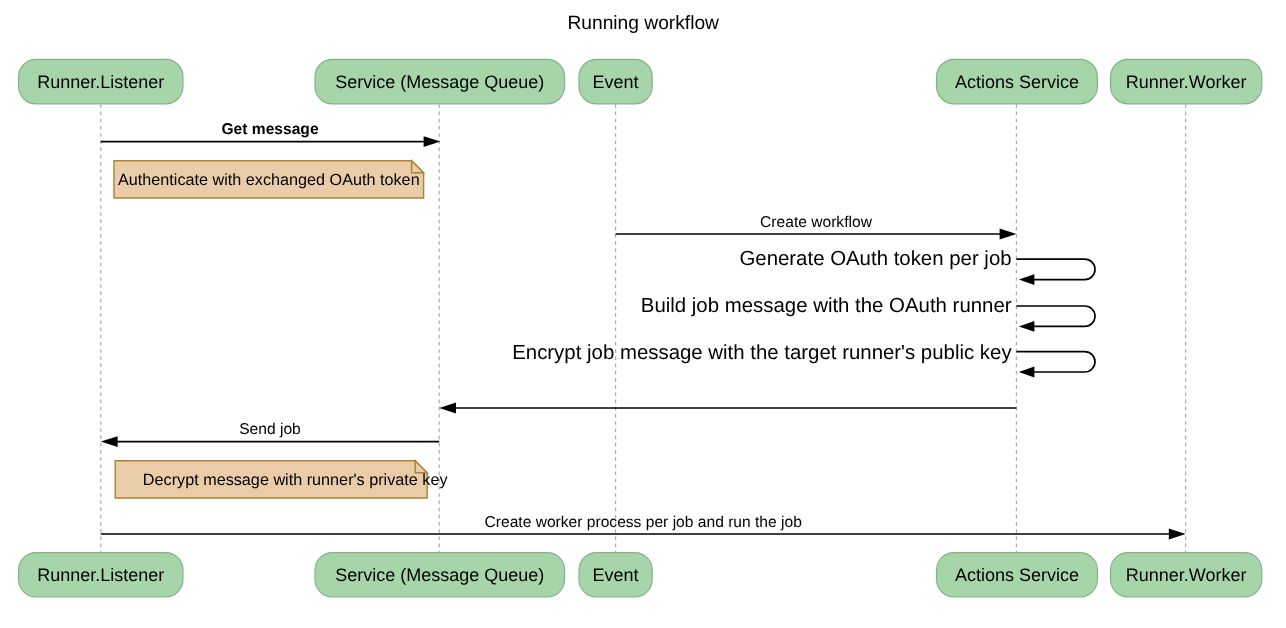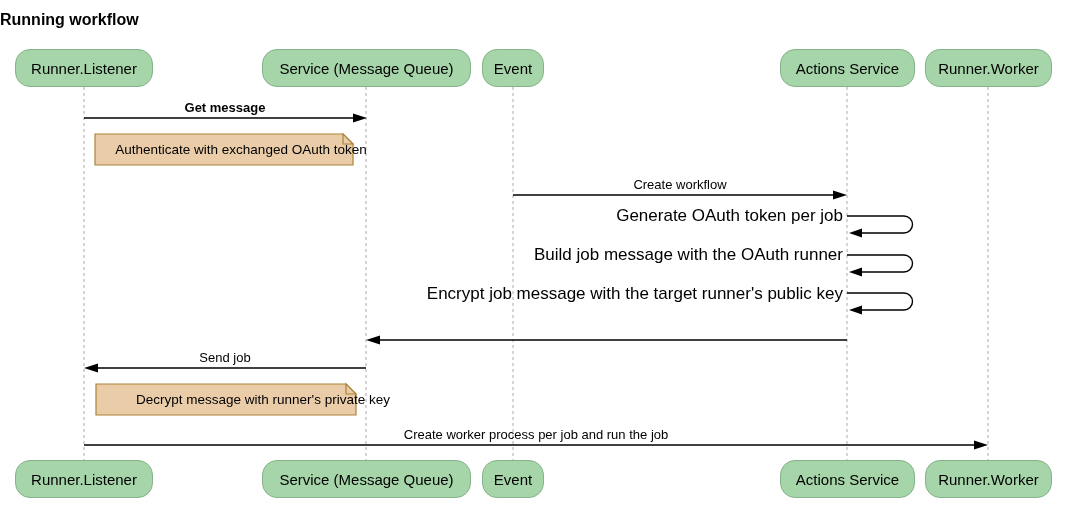--- a/index.html
+++ b/index.html
@@ -1,41 +1,41 @@
 <!DOCTYPE html>
 <html style="--background: #FFFFFF; --text: #000000; --actor-fill: #A6D5A9; --actor-border: #85B28A; --note-fill: #EACDA8; --note-border: #AA8439; --lifeline: #AAAAAA; --arrow: #000000;"><head>
 <meta charset="utf-8">
 <style>
   html,body{margin:0;padding:0;background:#fff;}
   .canvas{
     position:relative;width:1072px;height:523px;background:var(--background,#fff);
     font-family:"Liberation Sans",sans-serif;color:var(--text,#000);overflow:hidden;
   }
   .title{
-    position:absolute;top:11px;left:0;width:100%;text-align:left;
-    font-size:16px;font-weight:bold;
+    position:absolute;top:11px;left:0;width:100%;text-align:center;
+    font-size:16px;font-weight:normal;
   }
   .layer{position:absolute;top:0;left:0;}
   .actor{
     position:absolute;height:38px;box-sizing:border-box;
     background:var(--actor-fill,#A6D5A9);border:1px solid var(--actor-border,#85B28A);
     border-radius:15px;display:flex;align-items:center;justify-content:center;
     font-size:15px;white-space:nowrap;
   }
   .msg-label{
     position:absolute;width:400px;height:16px;line-height:16px;
     font-size:13px;text-align:center;white-space:nowrap;
   }
   .self-label{
     position:absolute;width:500px;height:16px;line-height:16px;
     font-size:17px;text-align:right;white-space:nowrap;
   }
   .note-text{
     position:absolute;font-size:13.5px;display:flex;align-items:center;
-    justify-content:center;white-space:nowrap;margin-left:17px;
+    justify-content:center;white-space:nowrap;
   }
   svg .lifeline{stroke:var(--lifeline,#AAAAAA);stroke-width:1;stroke-dasharray:3 3;fill:none;}
   svg .msg{stroke:var(--arrow,#000);stroke-width:1.4;fill:none;}
   svg .head{fill:var(--arrow,#000);stroke:none;}
   svg .note-shape{fill:var(--note-fill,#EACDA8);stroke:var(--note-border,#AA8439);stroke-width:1.2;}
 </style>
 </head>
 <body>
 
 <div class="canvas">

